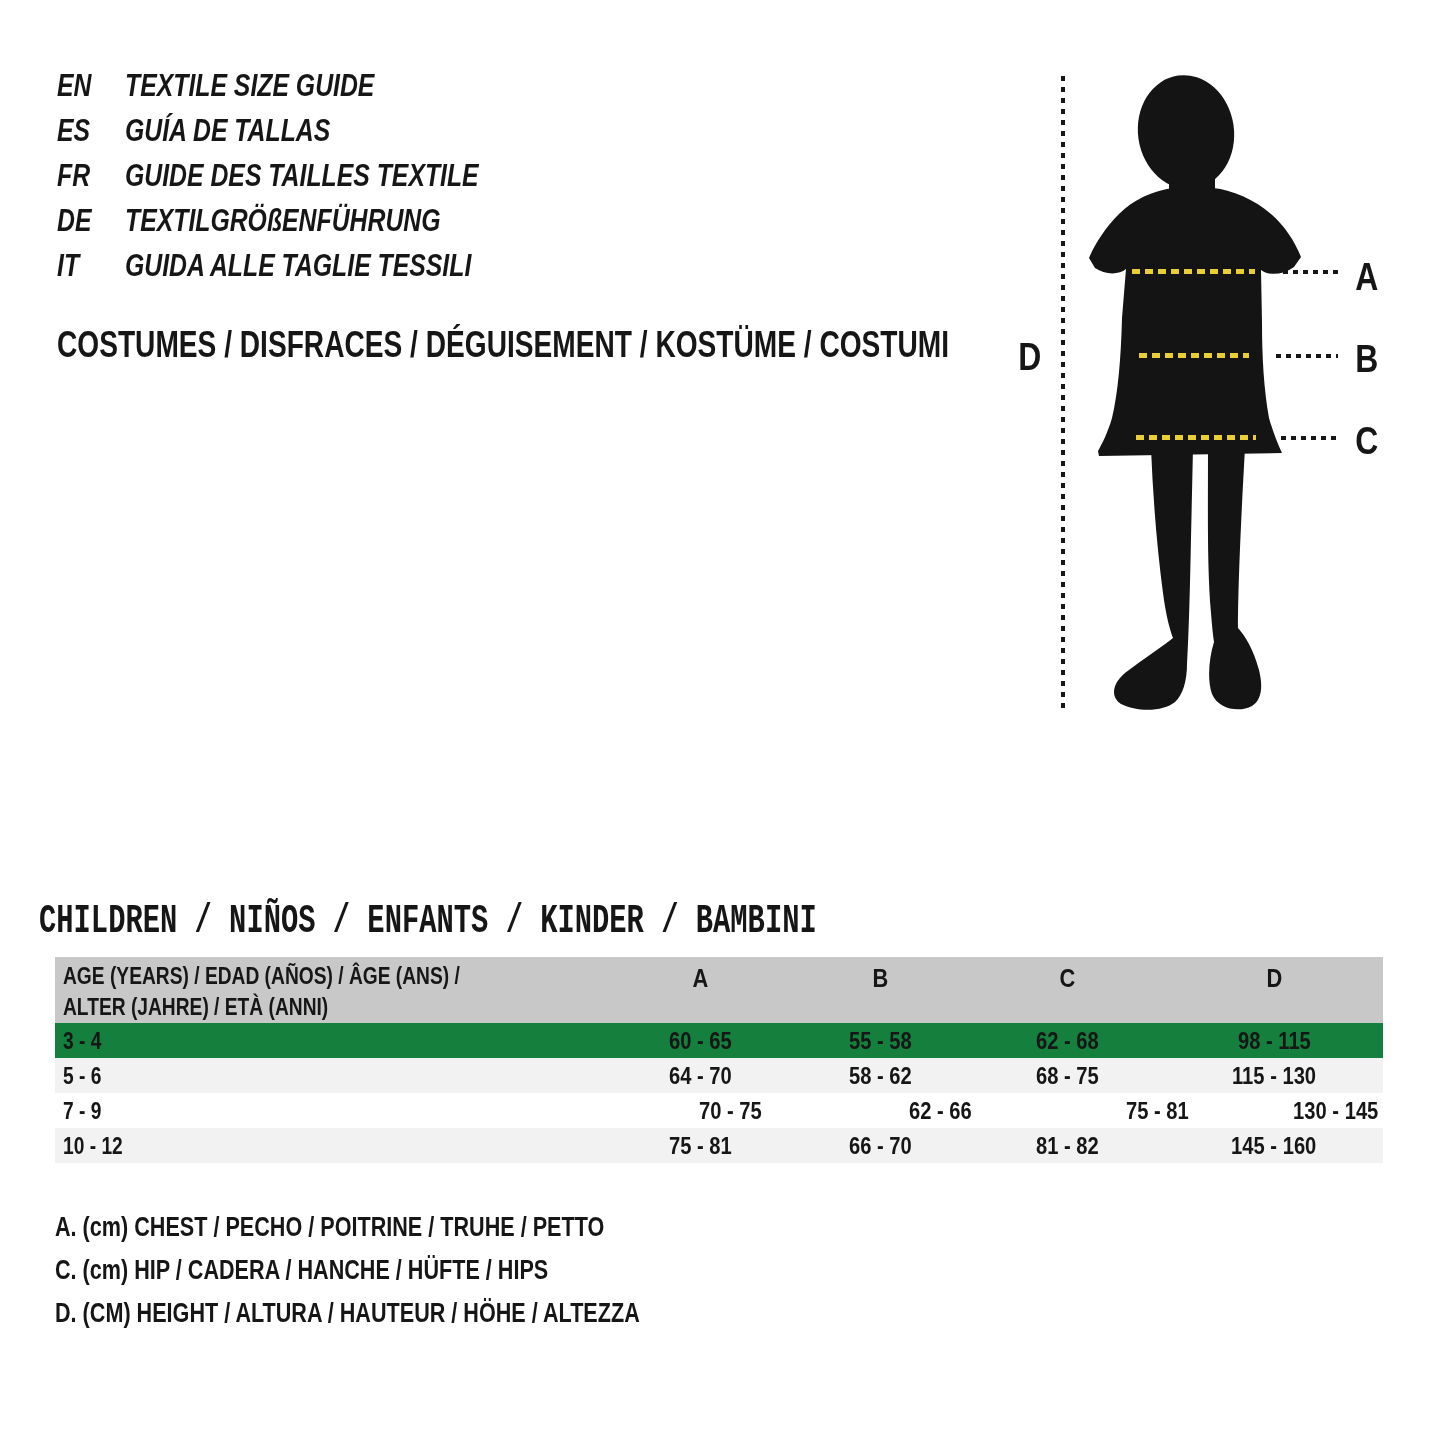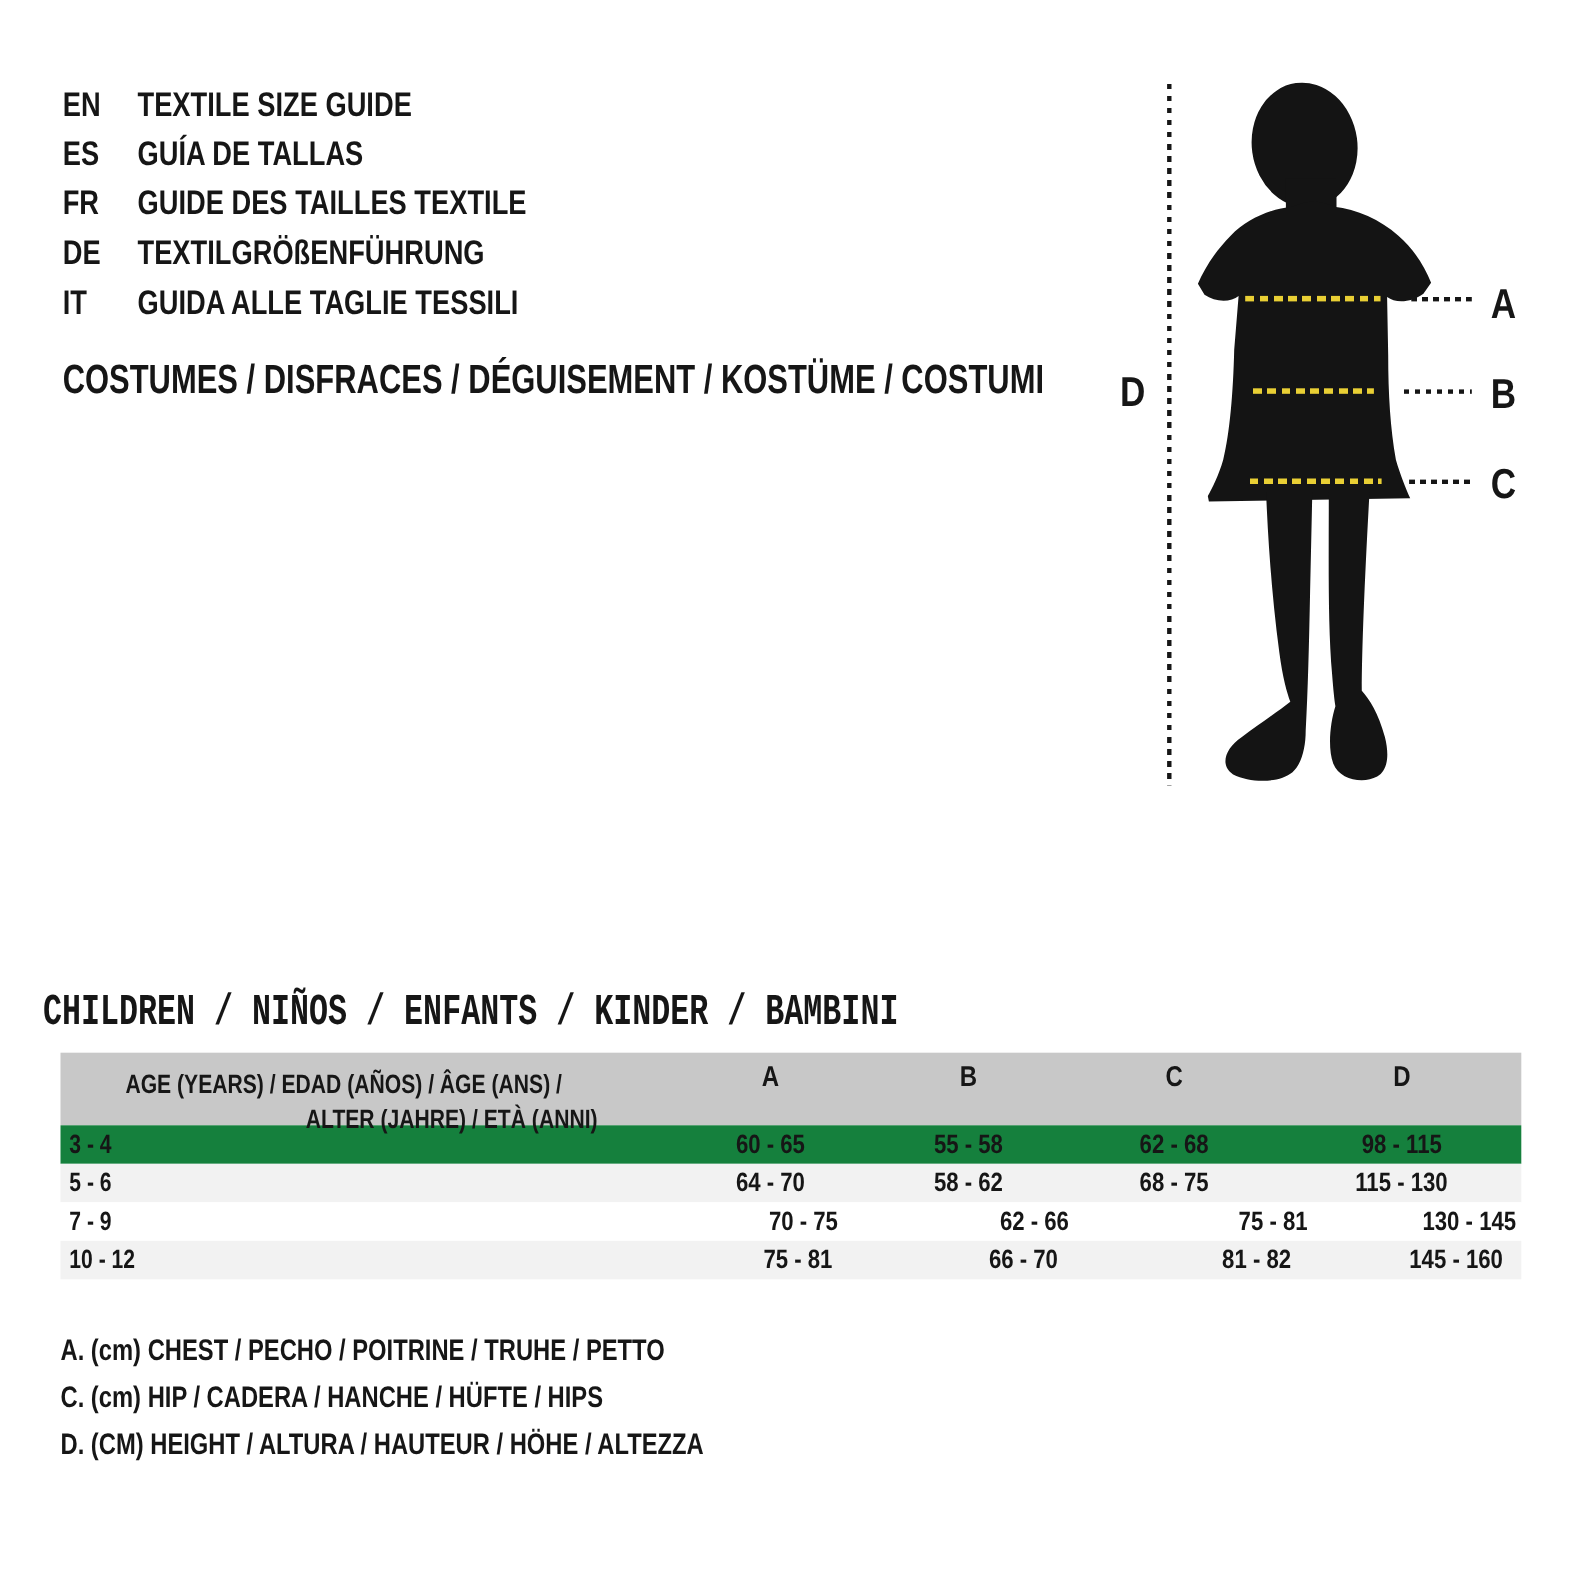--- a/index.html
+++ b/index.html
@@ -8,40 +8,40 @@
     font-family:"Liberation Sans",sans-serif;color:#161616;overflow:hidden;
   }
   
   .cx{display:inline-block;transform:scaleX(.80);transform-origin:0 50%;white-space:nowrap;}
   .cx76{display:inline-block;transform:scaleX(.76);transform-origin:0 50%;white-space:nowrap;}
   .cx72{display:inline-block;transform:scaleX(.72);transform-origin:0 50%;white-space:nowrap;}
   .cxc{display:inline-block;transform:scaleX(.84);transform-origin:50% 50%;white-space:nowrap;}
 
   
   .lang-list{position:absolute;left:57px;top:68px;font-size:31px;font-weight:700;}
-  .lang-row{display:flex;height:45px;align-items:flex-end;}
+  .lang-row{display:flex;height:45px;align-items:flex-start;font-style:italic;}
   .lang-code{width:68px;}
   
   .category{position:absolute;left:57px;top:322px;font-size:37px;font-weight:700;line-height:45px;margin:0;}
 
   
   .silhouette{position:absolute;left:1075px;top:68px;}
   .dline-v{position:absolute;left:1061px;top:76px;width:4px;height:638px;
     background:repeating-linear-gradient(to bottom,#161616 0 5px,transparent 5px 11px);}
   .mline{position:absolute;height:5px;
     background:repeating-linear-gradient(to right,var(--yl) 0 8px,transparent 8px 13px);}
   .connector{position:absolute;height:4px;
     background:repeating-linear-gradient(to right,#161616 0 5px,transparent 5px 10px);}
   .mlabel{position:absolute;width:50px;font-size:38px;font-weight:700;text-align:center;line-height:42px;}
 
   
   .tbl-title{position:absolute;left:39px;top:902px;font-size:40px;font-weight:700;line-height:40px;margin:0;font-family:Liberation Mono, monospace;}
   .size-table{position:absolute;left:55px;top:957px;width:1328px;font-weight:700;}
   .t-head{display:grid;grid-template-columns:555px 180px 180px 195px 1fr;background:#c8c8c8;height:66px;}
-  .t-age-label{padding:14px 0 0 8px;font-size:24px;line-height:31px;text-align:right;}
+  .t-age-label{padding:3px 0 0 8px;font-size:24px;line-height:31px;}
   .t-col-letter{font-size:26px;text-align:center;padding-top:6px;}
   .t-row{display:grid;grid-template-columns:555px 180px 180px 195px 1fr;height:35px;align-items:center;font-size:24px;}
   .t-row:nth-child(odd){background:#f2f2f2;}
   .t-row:nth-child(even){background:#ffffff;}
   .t-age{padding-left:8px;}
   .t-val{text-align:center;}
 
   
   .legend{position:absolute;left:55px;top:1200px;font-size:27px;font-weight:700;}
   .legend-line{height:43px;display:flex;align-items:flex-end;}
@@ -178,21 +178,21 @@
       <div class="t-val"><span class="cxc">68 - 75</span></div>
       <div class="t-val"><span class="cxc">115 - 130</span></div>
     </div>
     <div class="t-row" style="background:#ffffff;gap:30px;">
       <div class="t-age"><span class="cx">7 - 9</span></div>
       <div class="t-val"><span class="cxc">70 - 75</span></div>
       <div class="t-val"><span class="cxc">62 - 66</span></div>
       <div class="t-val"><span class="cxc">75 - 81</span></div>
       <div class="t-val"><span class="cxc">130 - 145</span></div>
     </div>
-    <div class="t-row" style="background:#f2f2f2;gap:25px;">
+    <div class="t-row" style="background:#f2f2f2;">
       <div class="t-age"><span class="cx">10 - 12</span></div>
       <div class="t-val"><span class="cxc">75 - 81</span></div>
       <div class="t-val"><span class="cxc">66 - 70</span></div>
       <div class="t-val"><span class="cxc">81 - 82</span></div>
       <div class="t-val"><span class="cxc">145 - 160</span></div>
     </div>
   </div>
 
   <div class="legend">
     <div class="legend-line">

